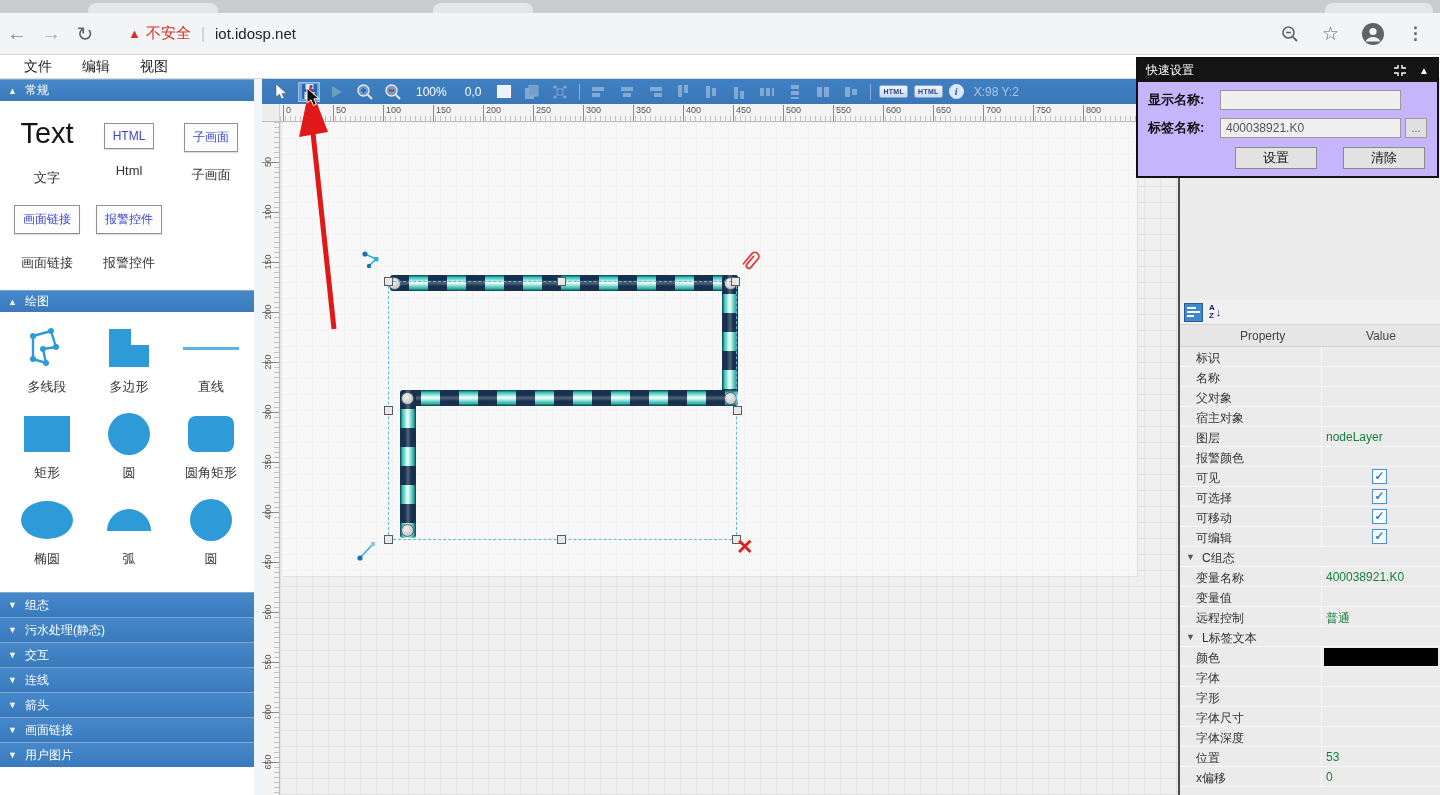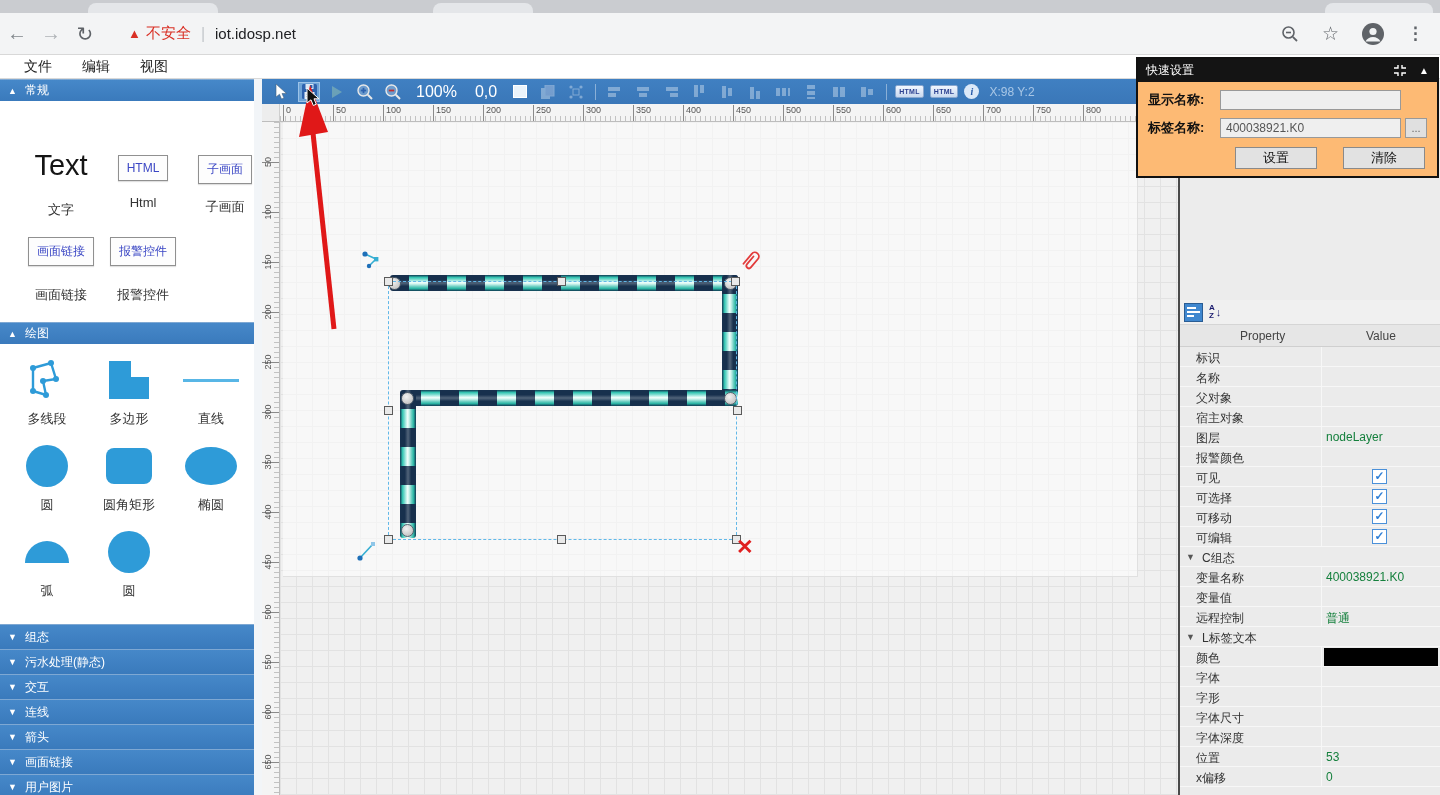--- a/index.html
+++ b/index.html
@@ -22,21 +22,21 @@
   
   #menubar { position:absolute; left:0; top:55px; width:1440px; height:24px; background:#fff; border-bottom:1px solid #d9d9d9; display:flex; align-items:center; }
   .menu-item { font-size:14px; color:#222; margin-left:18px; padding:2px 6px; cursor:default; }
 
   
   #sidebar { position:absolute; left:0; top:79px; width:262px; height:716px; background:#fff; overflow:hidden; }
   .sec-header { height:22px; background:linear-gradient(180deg,#4688c9,#3a7abc); color:#fff; font-size:12px; display:flex; align-items:center; padding-left:8px; border-top:1px solid rgba(255,255,255,.35); cursor:pointer; }
   .sec-header .tri { font-size:9px; margin-right:8px; }
   .sec-header.tall { height:25px; }
   #general-content { padding:10px 0 8px 0; background:#fff; }
-  .gen-grid { display:grid; grid-template-columns:82px 82px 82px; justify-content:start; padding-left:20px;margin-top:32px; }
+  .gen-grid { display:grid; grid-template-columns:82px 82px 82px; justify-content:start; padding-left:6px; }
   .gen-cell { display:flex; flex-direction:column; align-items:center; margin-bottom:10px; }
   .gen-preview-text { font-size:29px; color:#151515; height:44px; display:flex; align-items:center; }
   .gen-btn { background:#fdfdfd; border:1px solid #909090; color:#3a46c4; font-size:12px; padding:5px 8px; margin-top:8px; box-shadow:0 1px 1px rgba(0,0,0,.12); white-space:nowrap; }
   .gen-label { font-size:13px; color:#333; margin-top:14px; }
   #draw-grid { display:grid; grid-template-columns:82px 82px 82px; justify-content:start; padding:12px 0 10px 6px; background:#fff; }
   .draw-cell { display:flex; flex-direction:column; align-items:center; margin-bottom:14px; }
   .shape-box { height:48px; display:flex; align-items:center; justify-content:center; }
   .draw-label { font-size:13px; color:#333; margin-top:6px; }
   .shp-polygon { width:40px; height:38px; background:#2e9bd8; clip-path:polygon(0 0,55% 0,55% 42%,100% 42%,100% 100%,0 100%); }
   .shp-line { width:56px; height:3px; background:#58b6e6; }
@@ -45,21 +45,21 @@
   .shp-rounded { width:46px; height:36px; background:#2e9bd8; border-radius:8px; }
   .shp-ellipse { width:52px; height:38px; background:#2e9bd8; border-radius:50%; }
   .shp-arc { width:44px; height:22px; background:#2e9bd8; border-radius:44px 44px 0 0; }
   #sidebar-scroll { position:absolute; right:0; top:0; width:8px; height:716px; background:#f2f5f8; }
 
   
   #canvas-region { position:absolute; left:262px; top:79px; width:916px; height:716px; background:#f2f2f2; }
   #editor-toolbar { position:absolute; left:0; top:0; width:916px; height:25px; background:linear-gradient(180deg,#4080c2,#3a77b8); display:flex; align-items:center; gap:6px; padding-left:8px; }
   .tb-ico { width:22px; height:20px; display:flex; align-items:center; justify-content:center; flex:0 0 auto; }
   .tb-ico.active { background:#6ea3d6; border:1px solid #9cc3e8; }
-  .tb-txt { color:#fff; font-size:16px; padding:0 6px; }
+  .tb-txt { color:#fff; font-size:12px; padding:0 6px; }
   .tb-faded { opacity:.35; }
   .tb-sep { width:1px; height:16px; background:rgba(255,255,255,.4); margin:0 2px; }
   .html-badge { background:linear-gradient(180deg,#f2f7ff,#c9d9ef); border:1px solid #89a7cf; border-radius:2px; color:#2a3f8f; font-size:7px; font-weight:bold; padding:2px 3px; letter-spacing:.3px; }
   .info-ico { width:15px; height:15px; border-radius:50%; background:#dce9f8; color:#2458a8; font-size:10px; font-weight:bold; font-family:"Liberation Serif",serif; display:flex; align-items:center; justify-content:center; font-style:italic; }
   #coords { color:rgba(225,238,252,.65); font-size:12px; margin-left:4px; }
 
   #ruler-corner { position:absolute; left:0; top:25px; width:18px; height:18px; background:#ededed; border-right:1px solid #cfcfcf; border-bottom:1px solid #bdbdbd; }
   #ruler-top { position:absolute; left:18px; top:25px; width:898px; height:18px; background:#f4f4f4; border-bottom:1px solid #bdbdbd;
     background-image:repeating-linear-gradient(90deg,#c2c2c2 0 1px,transparent 1px 5px); background-size:100% 5px; background-position:0 100%; background-repeat:no-repeat; overflow:hidden; }
   .rt-label { position:absolute; top:1px; font-size:9px; color:#555; border-left:1px solid #8a8a8a; height:17px; padding-left:2px; }
@@ -103,21 +103,21 @@
   .prow { position:relative; height:20px; border-bottom:1px solid #f7f7f7; font-size:12px; color:#333; }
   .prow .lbl { position:absolute; left:16px; top:3px; }
   .prow .val { position:absolute; left:146px; top:3px; color:#15803d; }
   .prow .colsep { position:absolute; left:141px; top:0; width:1px; height:20px; background:#f7f7f7; }
   .prow.group .lbl { left:22px; }
   .prow.group .tri { position:absolute; left:6px; top:5px; font-size:9px; color:#555; }
   .pcheck { position:absolute; left:192px; top:2px; width:15px; height:15px; background:#fff; border:1px solid #4a90d9; color:#2f7fd6; font-size:12px; font-weight:bold; line-height:13px; text-align:center; }
   .pswatch { position:absolute; left:144px; top:1px; width:114px; height:18px; }
 
   
-  #quick-panel { position:absolute; left:1136px; top:57px; width:303px; height:121px; background:#fdba74; border:2px solid #111; z-index:60; }
+  #quick-panel { position:absolute; left:1136px; top:57px; width:303px; height:121px; background:#c4b5fd; border:2px solid #111; z-index:60; }
   #qp-header { height:23px; background:#141414; color:#fff; display:flex; align-items:center; padding:0 8px; font-size:12px; }
   #qp-header .spacer { flex:1; }
   #qp-compress { margin-right:12px; }
   #qp-collapse { color:#fff; font-size:10px; }
   .qp-row { display:flex; align-items:center; margin:8px 10px 0 10px; }
   .qp-label { font-size:13px; font-weight:bold; color:#111; width:72px; }
   .qp-input { flex:1; height:20px; background:#efefef; border:1px solid #999; font-size:12px; color:#555; padding:0 5px; font-family:"Liberation Sans",sans-serif; }
   .qp-more { width:22px; height:20px; margin-left:4px; background:#e0e0e0; border:1px solid #999; font-size:11px; color:#666; }
   .qp-btnrow { display:flex; justify-content:flex-end; gap:26px; margin:9px 12px 0 0; }
   .qp-btn { width:82px; height:22px; background:#e2e2e2; border:1px solid #8a8a8a; font-size:13px; color:#111; font-family:"Liberation Sans",sans-serif; }
@@ -218,20 +218,26 @@
         <div class="shape-box">
           <span class="shp-polygon"></span>
         </div>
         <span class="draw-label">多边形</span>
       </div>
       <div class="draw-cell">
         <div class="shape-box">
           <span class="shp-line"></span>
         </div>
         <span class="draw-label">直线</span>
+      </div>
+      <div class="draw-cell">
+        <div class="shape-box">
+          <span class="shp-rect"></span>
+        </div>
+        <span class="draw-label">矩形</span>
       </div>
       <div class="draw-cell">
         <div class="shape-box">
           <span class="shp-circle"></span>
         </div>
         <span class="draw-label">圆</span>
       </div>
       <div class="draw-cell">
         <div class="shape-box">
           <span class="shp-rounded"></span>

